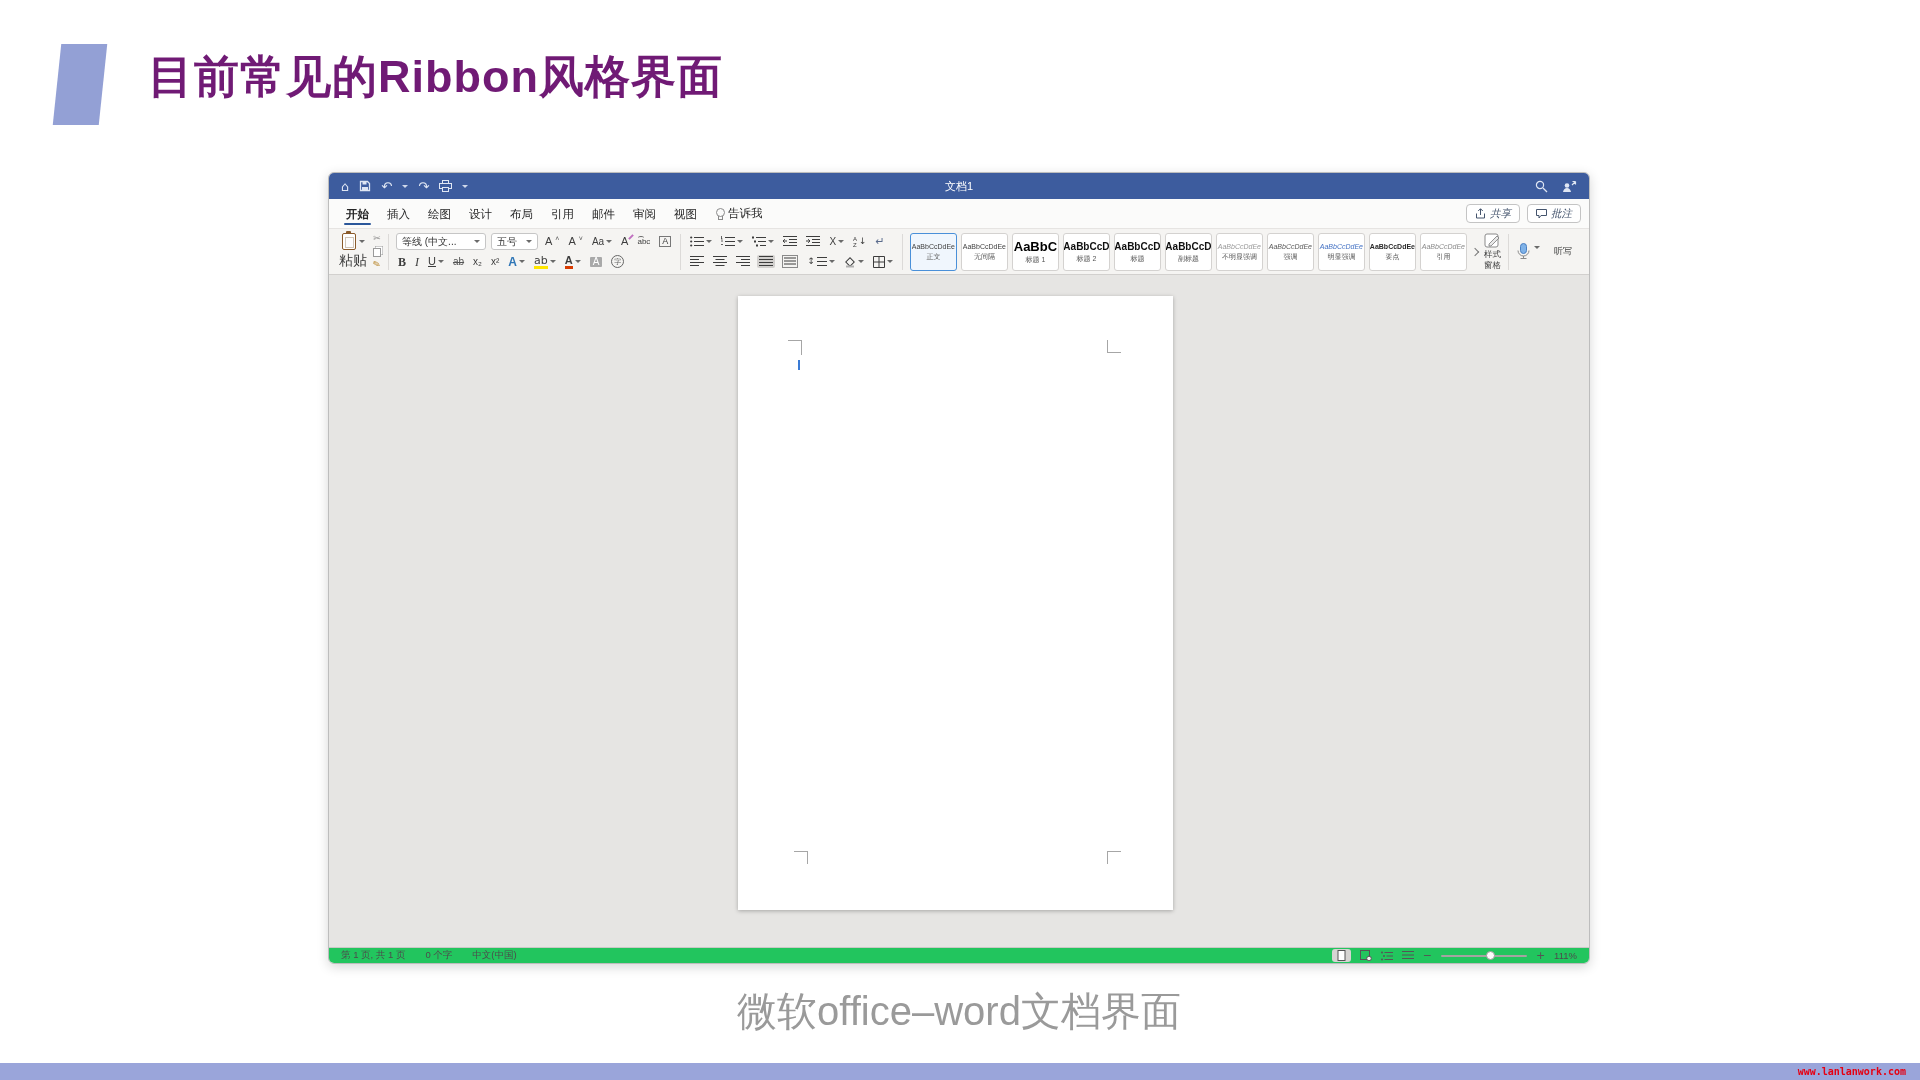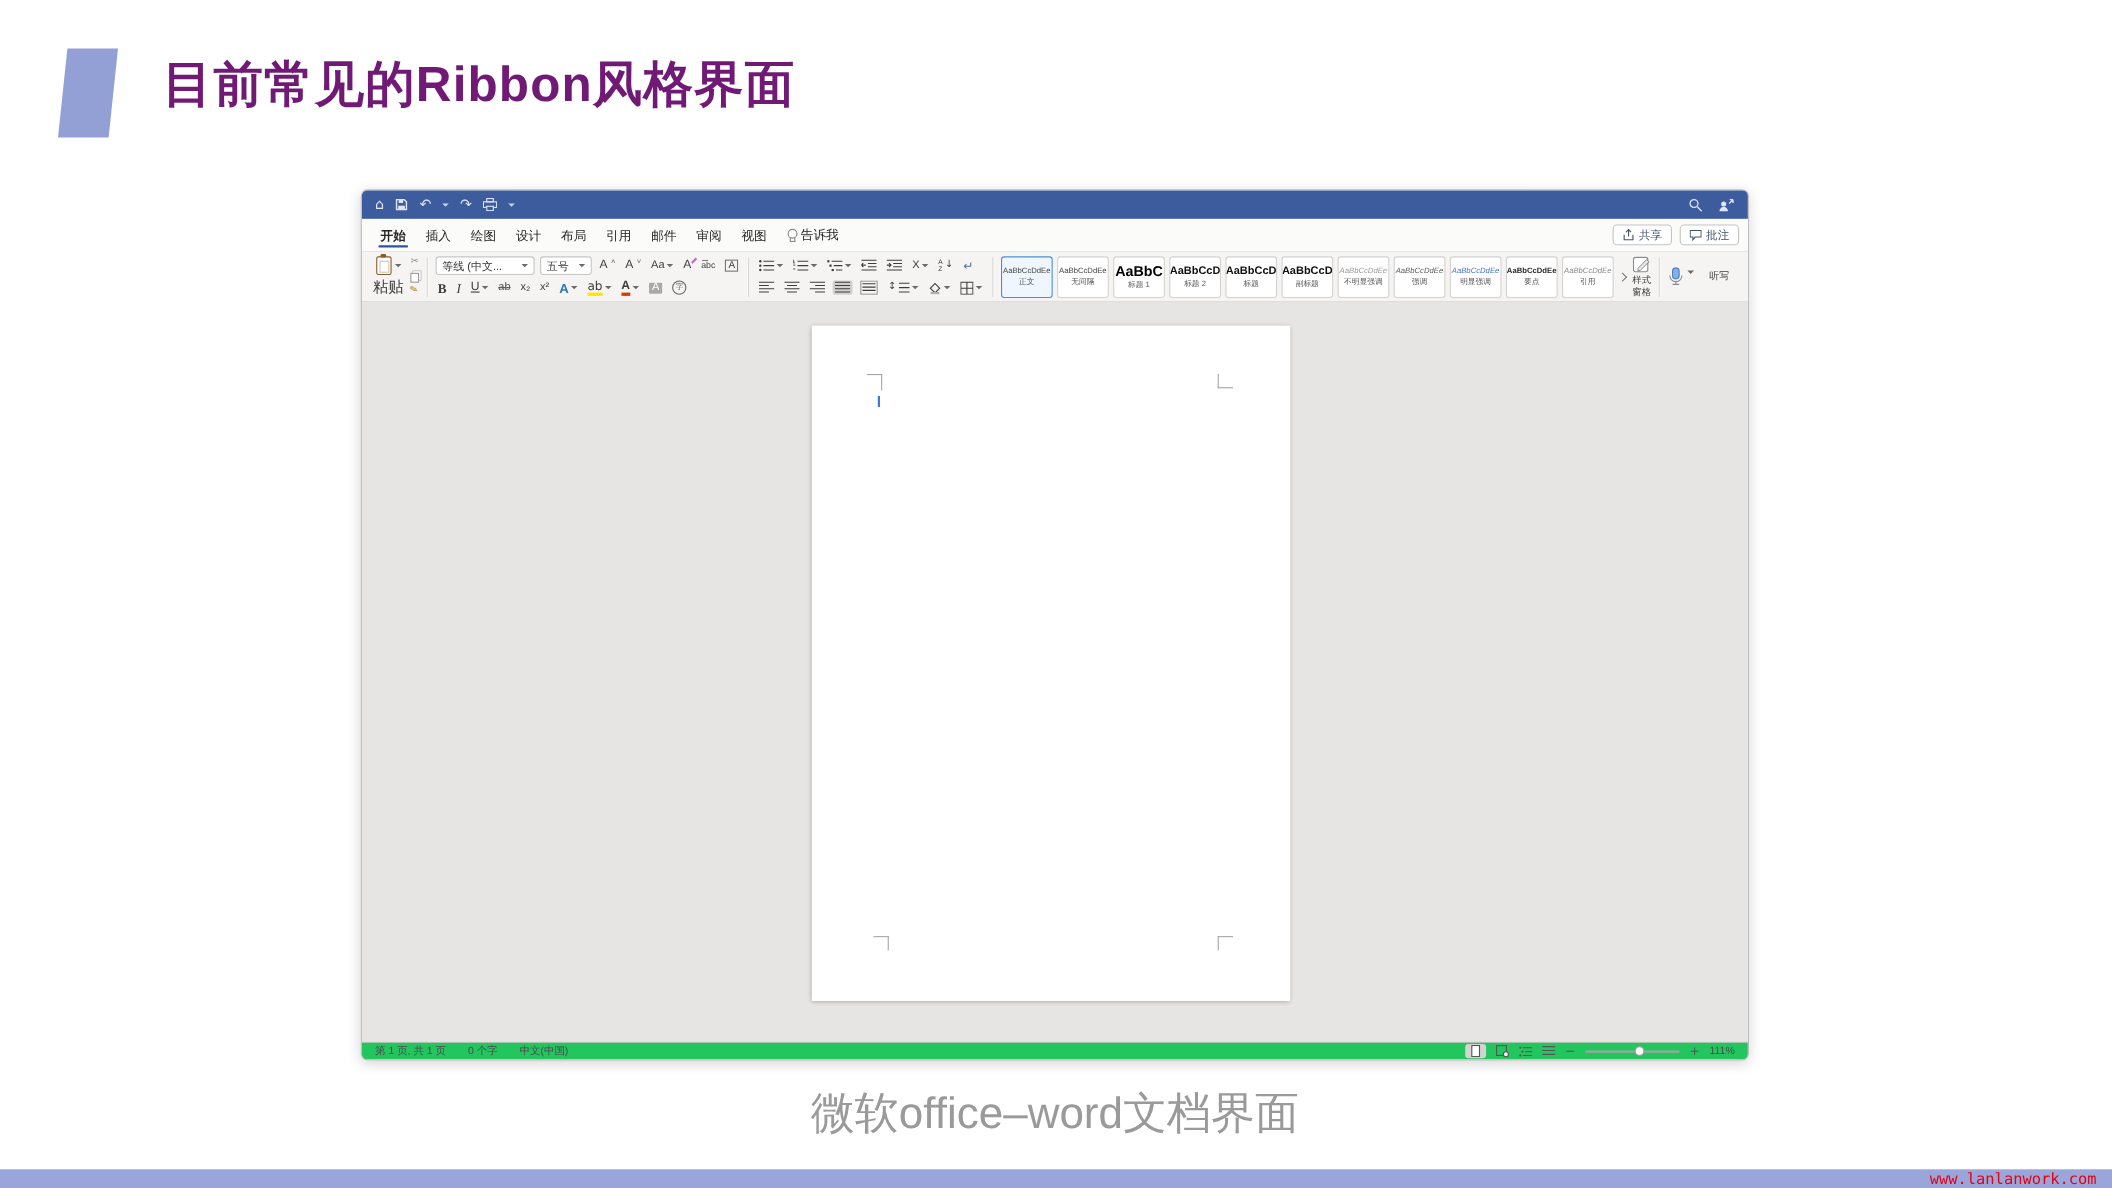--- a/index.html
+++ b/index.html
@@ -5,21 +5,21 @@
   * { margin:0; padding:0; box-sizing:border-box; }
   html,body { width:1920px; height:1080px; }
   body { font-family:"Liberation Sans", sans-serif; background:#fff; }
   .slide { position:relative; width:1920px; height:1080px; background:#fff; overflow:hidden; }
 
   
   .accent { position:absolute; left:57px; top:44px; width:46px; height:81px; background:#93a0d5; transform:skewX(-6deg); }
   .slide-title { position:absolute; left:148px; top:47px; font-size:45px; font-weight:700; color:#701a75; letter-spacing:1px; }
   .caption { position:absolute; left:328px; width:1262px; top:984px; text-align:center; font-size:40px; color:#9a9a9a; }
   .footerbar { position:absolute; left:0; right:0; bottom:0; height:17px; background:#9aa5da; display:flex; align-items:center; justify-content:flex-end; padding-right:14px; }
-  .watermark { font-family:"DejaVu Sans Mono","Liberation Mono",monospace; font-size:14px; font-weight:400; color:#e60012; }
+  .watermark { font-family:"DejaVu Sans Mono","Liberation Mono",monospace; font-size:10px; font-weight:700; color:#e60012; }
 
   
   .win { position:absolute; left:328px; top:172px; width:1262px; height:792px; display:flex; flex-direction:column; border:1px solid #bdbdbd; border-radius:6px; overflow:hidden; box-shadow:0 3px 12px rgba(0,0,0,.16); background:#fff; }
 
   
   .titlebar { flex:none; height:26px; background:#3d5c9e; display:flex; align-items:center; padding:0 12px; position:relative; color:#e9edf6; }
   .tb-left { display:flex; align-items:center; gap:10px; z-index:1; }
   .tbi { font-size:13px; line-height:1; color:#dfe6f3; display:inline-flex; align-items:center; }
   .tb-title { position:absolute; left:0; right:0; text-align:center; font-size:11px; color:#fff; }
   .tb-right { margin-left:auto; display:flex; align-items:center; gap:14px; z-index:1; }
@@ -29,21 +29,21 @@
   
   .tabrow { flex:none; height:29px; background:#fbfbfa; display:flex; align-items:stretch; padding:0 8px; position:relative; }
   .tab { font-size:11.5px; color:#252525; padding:8px 9px 0; position:relative; cursor:default; white-space:nowrap; }
   .tab.active { font-weight:700; }
   .tab.active::after { content:""; position:absolute; left:7px; right:7px; bottom:3px; height:2px; background:#2b579a; border-radius:1px; }
   .tab.tellme { display:flex; align-items:center; gap:4px; padding-top:0; }
   .bulb { width:9px; height:12px; position:relative; display:inline-block; }
   .bulb::before { content:""; position:absolute; left:1px; top:0; width:7px; height:7px; border:1px solid #8a8a8a; border-radius:50%; }
   .bulb::after { content:""; position:absolute; left:3px; top:8px; width:3px; height:3px; border-left:1px solid #8a8a8a; border-right:1px solid #8a8a8a; border-bottom:1px solid #8a8a8a; }
   .tab-actions { margin-left:auto; display:flex; gap:7px; align-items:center; padding-bottom:4px; padding-top:4px; }
-  .pill-btn { border:1px solid #c4c4c4; border-radius:4px; background:#fff; font-size:10.5px; color:#44546d; padding:2px 8px; display:inline-flex; align-items:center; gap:4px; height:19px; }
+  .pill-btn { border:1px solid #c4c4c4; border-radius:4px; background:#fff; font-size:10.5px; color:#44546d; padding:2px 8px; display:inline-flex; align-items:center; gap:4px; height:19px;font-style:italic; }
 
   
   .ribbon { flex:none; height:47px; background:#f5f4f2; border-top:1px solid #e6e4e2; border-bottom:1px solid #d2d0ce; display:flex; align-items:center; padding:2px 8px; gap:5px; }
   .vdiv { width:1px; height:36px; background:#dcdad8; flex:none; margin:0 2px; }
   .rg { display:flex; align-items:center; gap:4px; flex:none; }
   .rows2 { display:flex; flex-direction:column; gap:3px; justify-content:center; }
   .rrow { display:flex; align-items:center; gap:5px; height:17px; }
   .ib { display:inline-flex; align-items:center; gap:2px; font-size:11px; color:#3d3d3d; line-height:1; padding:1px 2px; border-radius:2px; }
   .ib.pressed { background:#d2d0ce; }
   .sel-box { height:17px; background:#fff; border:1px solid #c6c6c6; border-radius:3px; font-size:10px; color:#333; display:inline-flex; align-items:center; justify-content:space-between; padding:0 5px; gap:4px; white-space:nowrap; }
@@ -142,20 +142,21 @@
         <span class="tbi glyph">↷</span>
         <span class="tbi">
           <svg width="13" height="12" viewBox="0 0 13 12">
               <rect x="3.5" y="0.5" width="6" height="3" fill="none" stroke="#dfe6f3"></rect>
               <rect x="0.5" y="3.5" width="12" height="5" fill="none" stroke="#dfe6f3"></rect>
               <rect x="3.5" y="7.5" width="6" height="4" fill="#3d5c9e" stroke="#dfe6f3"></rect>
             </svg>
         </span>
         <span class="crt"></span>
       </div>
+      <div class="tb-title">文档1</div>
       <div class="tb-right">
         <span class="tbi">
           <svg width="13" height="13" viewBox="0 0 13 13">
               <circle cx="5" cy="5" r="3.6" fill="none" stroke="#dfe6f3" stroke-width="1.2"></circle>
               <line x1="8" y1="8" x2="12" y2="12" stroke="#dfe6f3" stroke-width="1.2"></line>
             </svg>
         </span>
         <span class="tbi">
           <svg width="15" height="13" viewBox="0 0 15 13">
               <circle cx="5" cy="5.5" r="2.3" fill="#dfe6f3"></circle>

